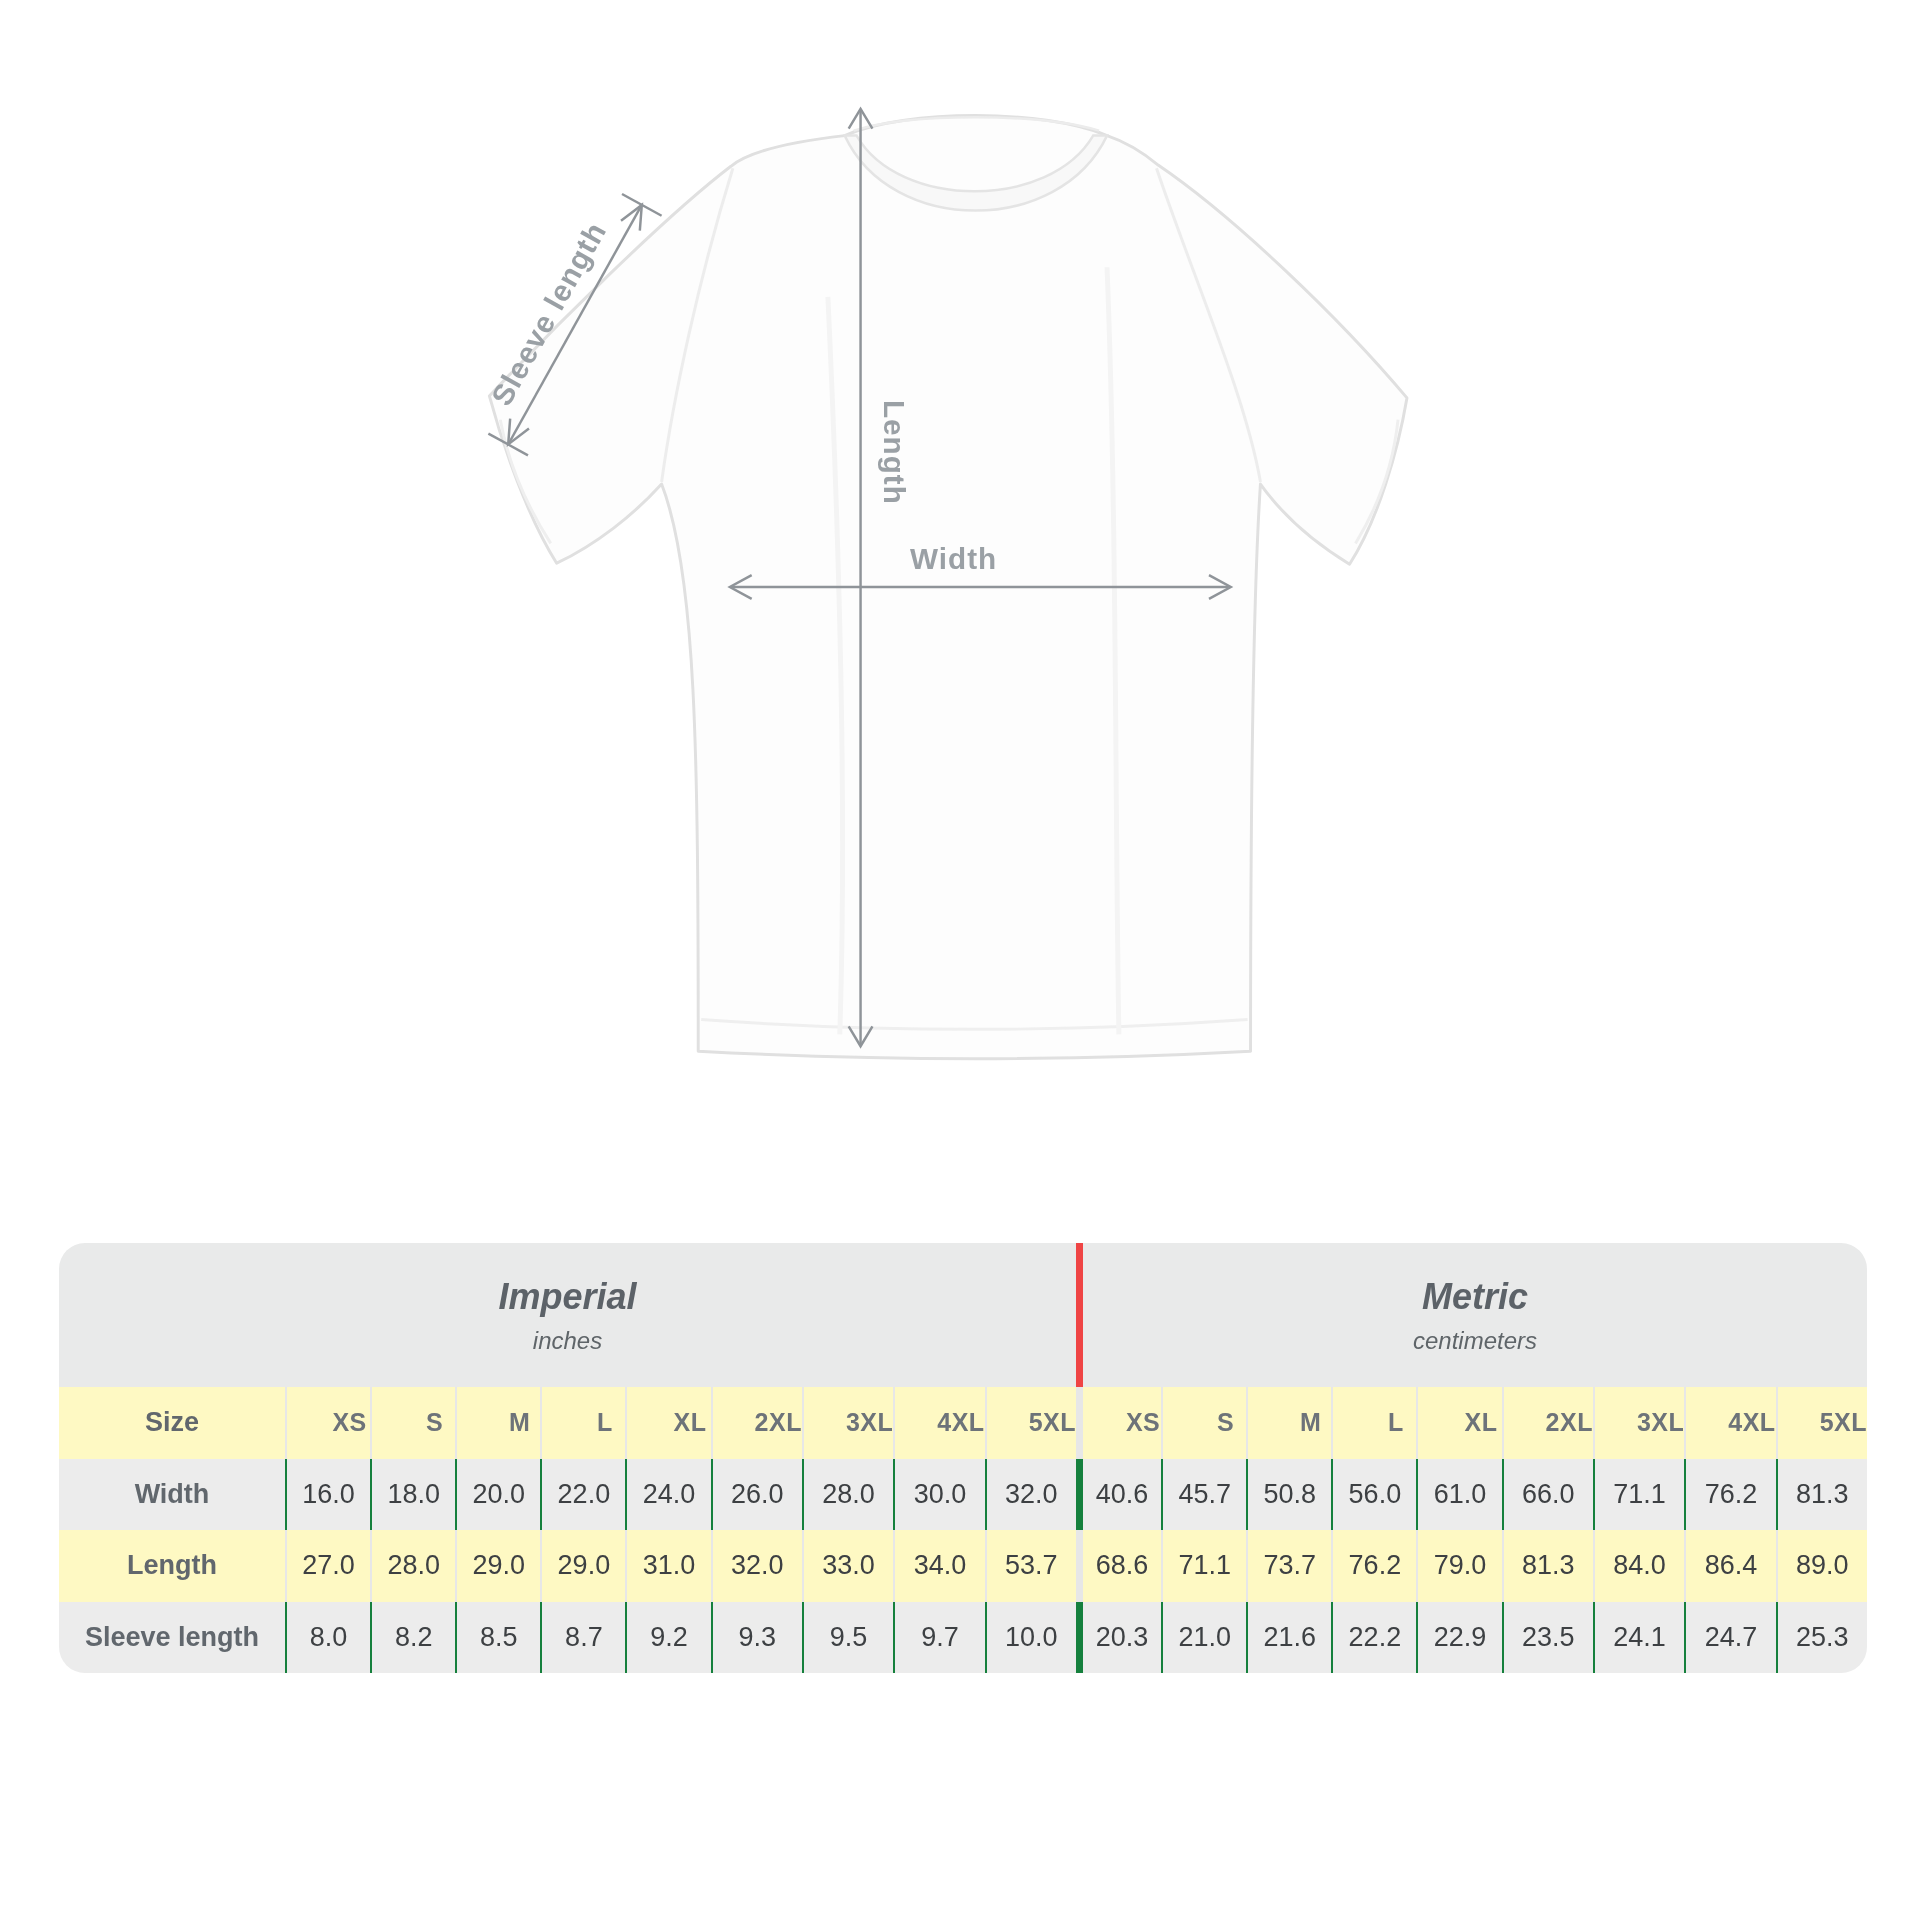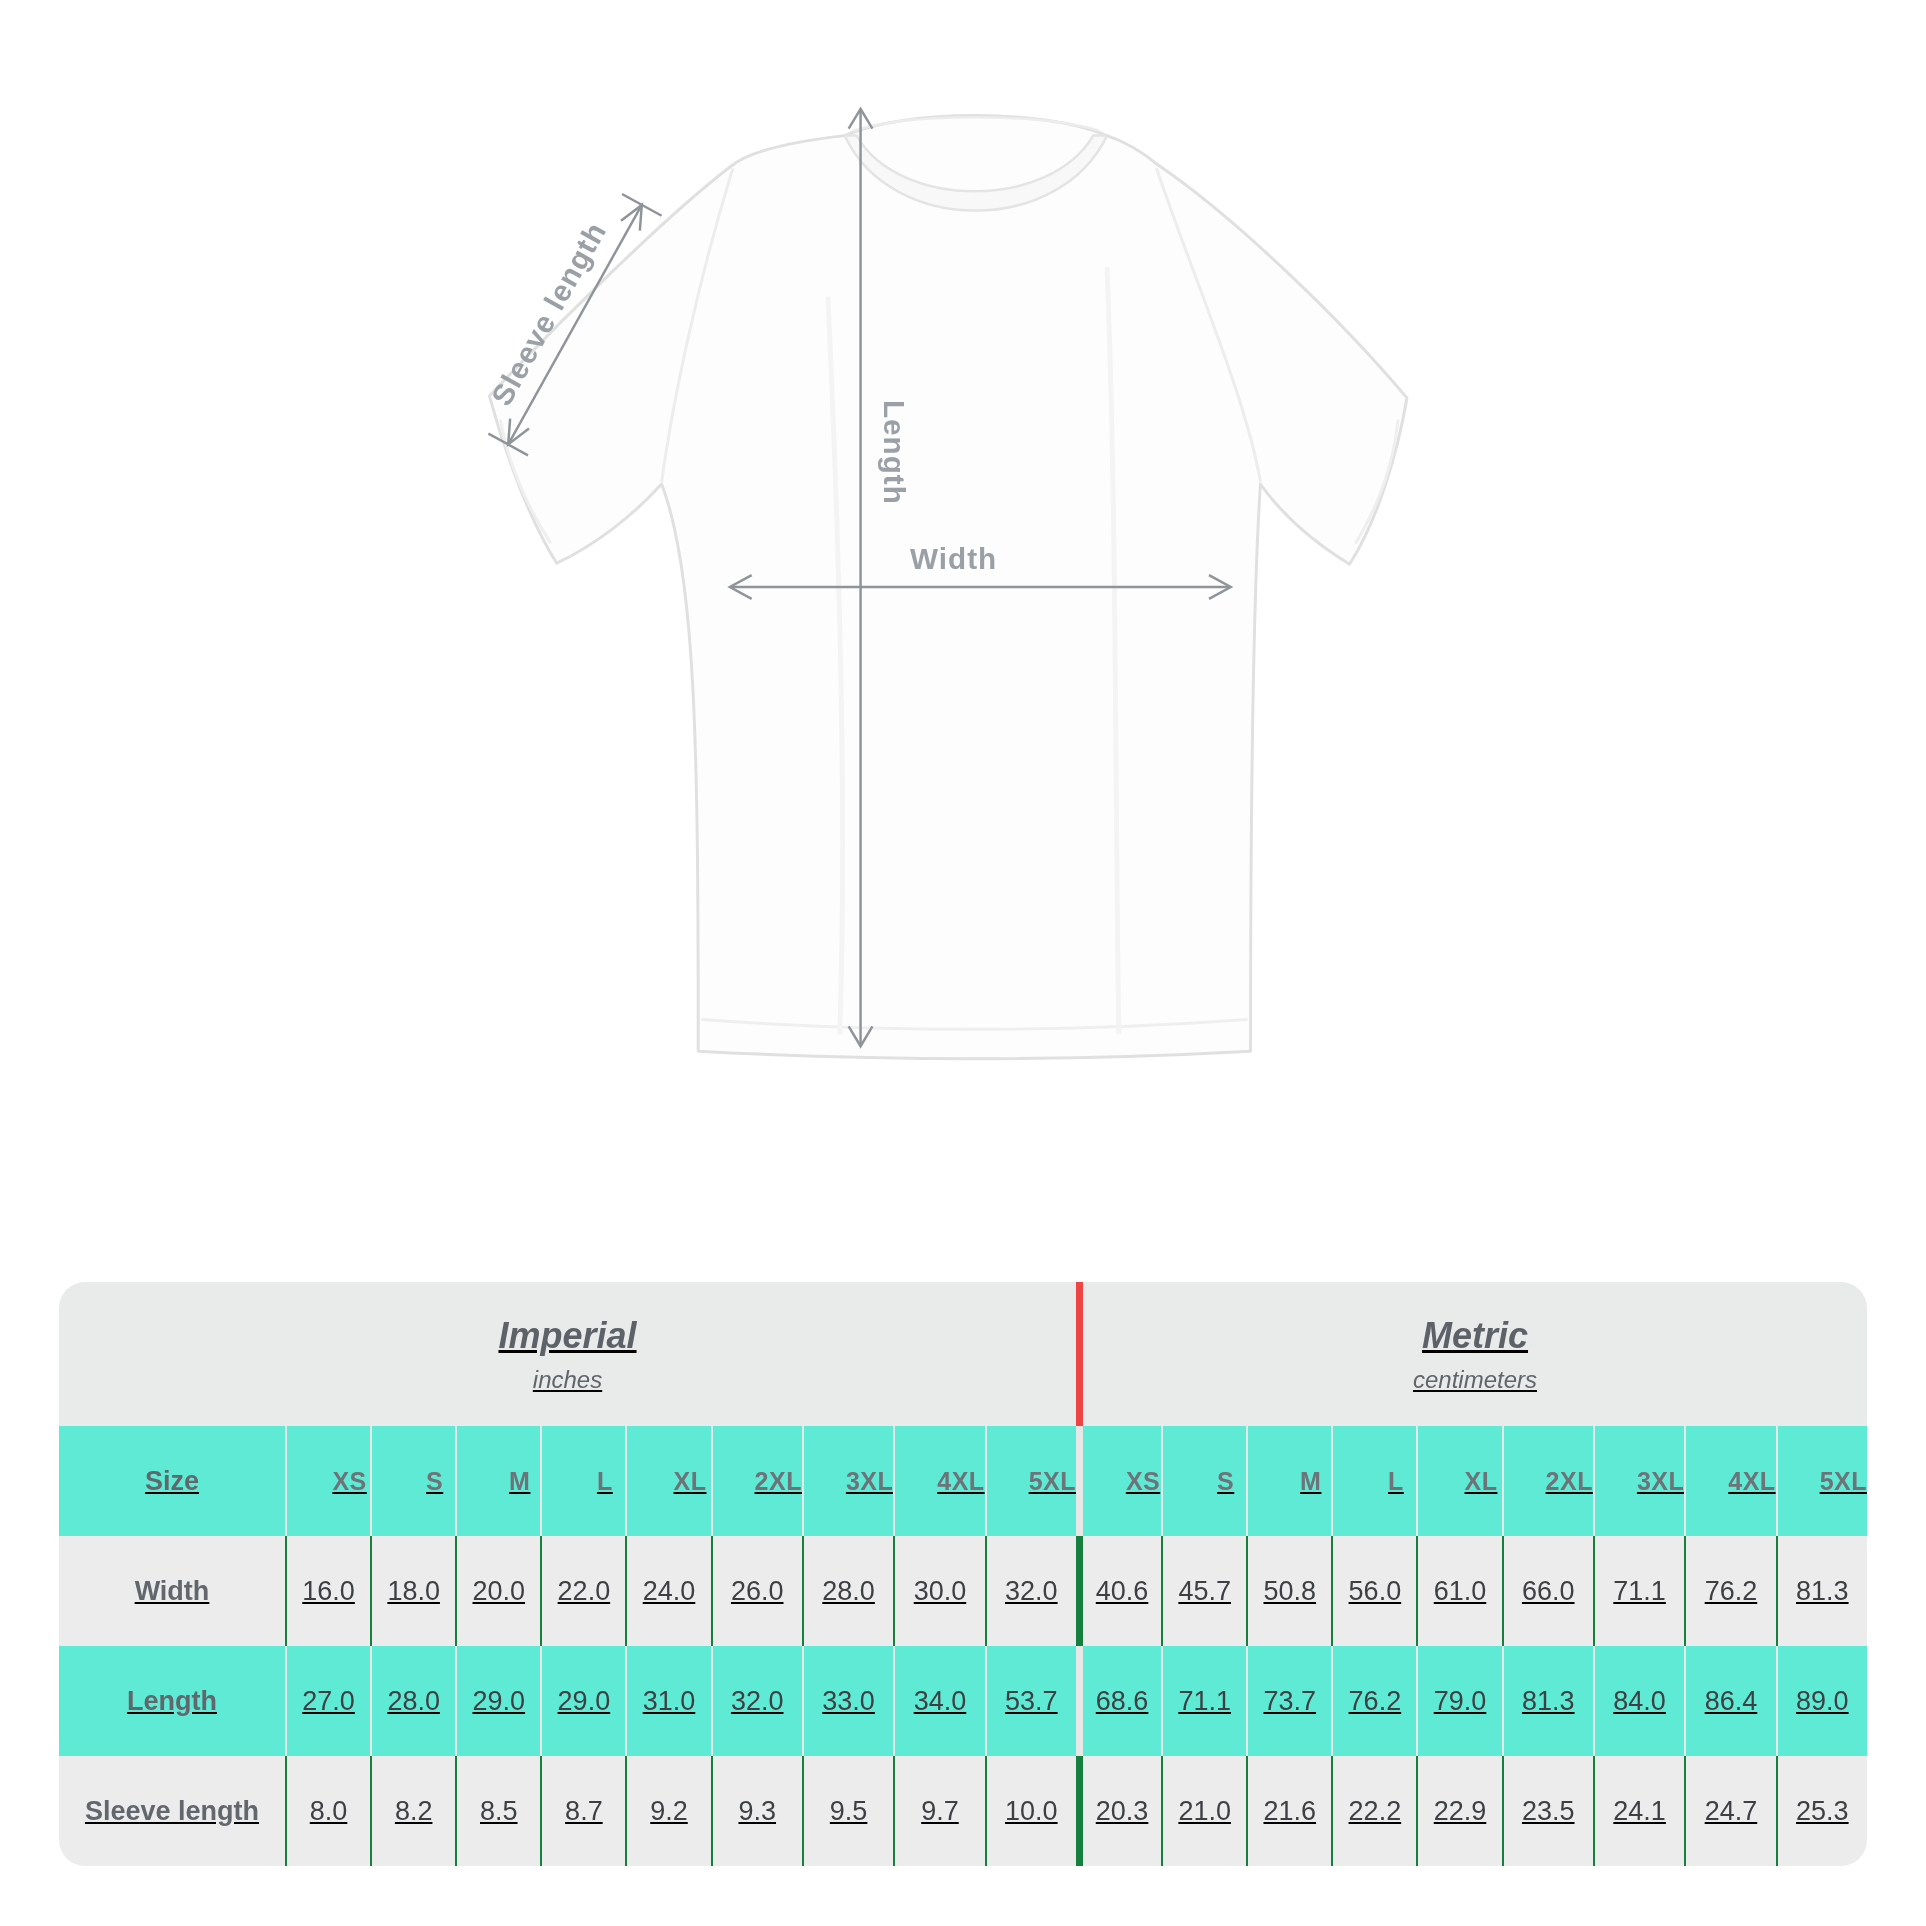--- a/index.html
+++ b/index.html
@@ -8,30 +8,30 @@
   
   .shirt-wrap{position:absolute;left:0;top:0;width:1927px;height:1168px;}
   .shirt-wrap svg{display:block;}
   .meas-label{font-family:"Liberation Sans",sans-serif;font-weight:bold;font-size:30px;
               fill:#9aa0a5;letter-spacing:1px;}
   
   .title-block{position:absolute;left:0;top:1160px;width:1927px;text-align:center;}
   .title-block h1{margin:0;font-size:45px;line-height:48px;color:#2f3337;font-weight:bold;}
   .title-block .subtitle{margin-top:16px;font-size:27px;line-height:32px;color:#54585c;font-style:italic;}
   
-  .panel{position:absolute;left:59px;top:1282px;width:1808px;height:584px;border-radius:26px;
+  .panel{position:absolute;left:59px;top:1243px;width:1808px;height:430px;border-radius:26px;
          overflow:hidden;display:grid;grid-template-columns:226px repeat(18,1fr);
-         grid-template-rows:144px repeat(4,1fr);text-decoration:underline;}
+         grid-template-rows:144px repeat(4,1fr);}
   .band{background:#e9eaea;display:flex;flex-direction:column;align-items:center;justify-content:center;gap:9px;}
   .band-left{grid-column:1 / span 10;grid-row:1;}
   .band-right{grid-column:11 / span 9;grid-row:1;border-left:7px solid #ef4444;}
   .band .uname{font-size:36px;font-weight:bold;font-style:italic;color:#5c6268;}
   .band .uunit{font-size:24px;font-style:italic;color:#5f6569;}
   .cell{display:flex;align-items:center;justify-content:center;}
-  .cell.rw{background:#5eead4;border-left:2px solid #e7e7e7;}
+  .cell.rw{background:#fef9c3;border-left:2px solid #e7e7e7;}
   .cell.rg{background:#ececec;border-left:2px solid #15803d;}
   .cell.c0{border-left:none;}
   .cell.msplit{border-left-width:7px;}
   .cell.head{font-weight:bold;color:#6d7379;font-size:25px;letter-spacing:0.5px;padding-left:42px;}
   .cell.lab{font-weight:bold;color:#61676d;font-size:27px;}
   .cell.val{color:#3d4043;font-size:27px;}
 </style>
 </head>
 <body>
 

